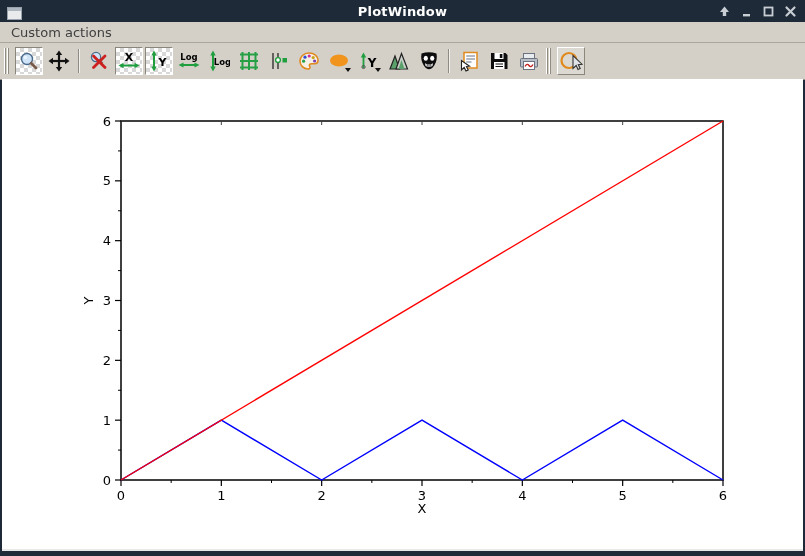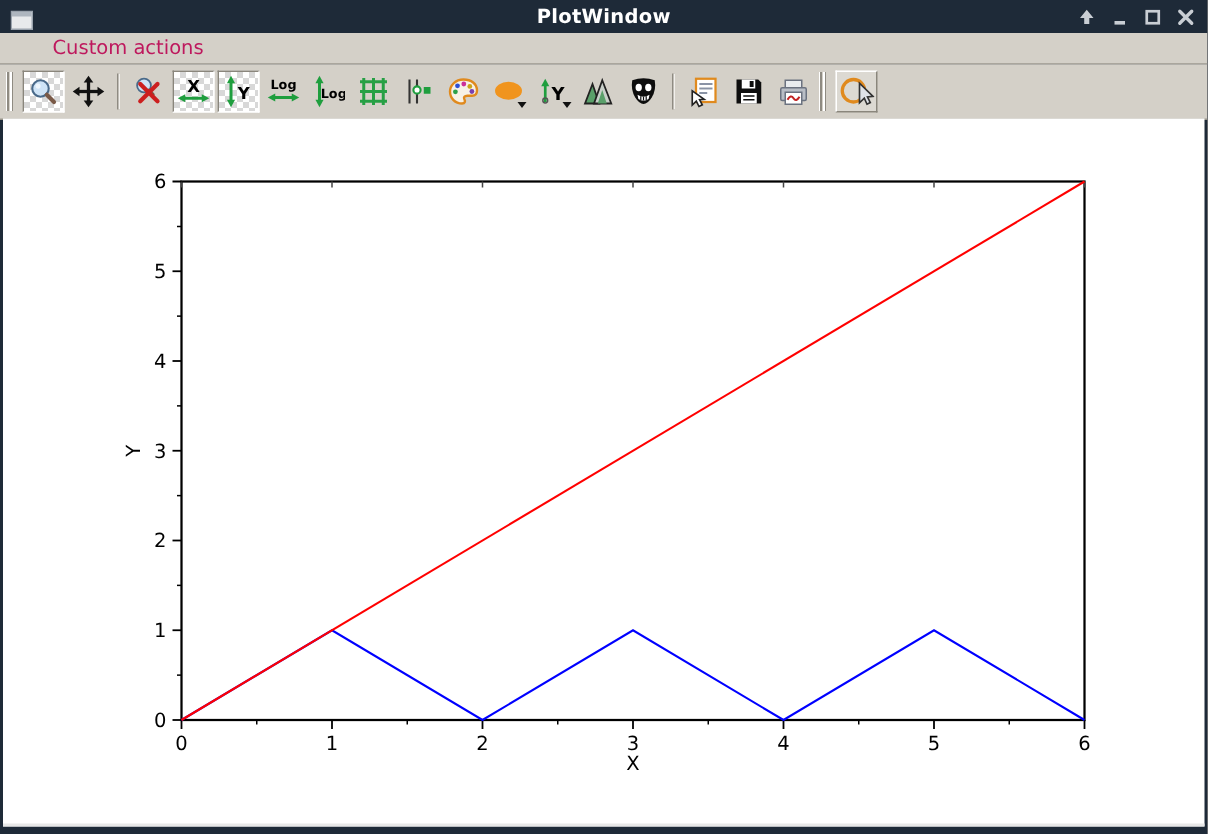--- a/index.html
+++ b/index.html
@@ -8,21 +8,21 @@
   
   .titlebar{height:22px;background:#1e2a38;display:flex;align-items:center;padding:0 7px;position:relative;}
   .titlebar .win-icon{width:15px;height:13px;flex:0 0 auto;}
   .title-text{position:absolute;left:0;right:0;text-align:center;color:#fff;font-weight:bold;font-size:13px;letter-spacing:.2px;}
   .win-controls{margin-left:auto;display:flex;gap:7px;z-index:2;}
   .win-btn{width:15px;height:15px;display:flex;align-items:center;justify-content:center;cursor:default;}
   .win-btn svg{display:block;}
 
   
   .menubar{height:20px;background:#d4d0c8;border-bottom:1px solid #aaa69d;display:flex;align-items:center;padding:0 7px;}
-  .menu-item{font-size:13px;color:#be185d;padding:1px 4px;margin-left:24px;}
+  .menu-item{font-size:13px;color:#404040;padding:1px 4px;}
 
   
   .toolbar-row{height:36px;background:#d4d0c8;border-bottom:1px solid #979389;display:flex;align-items:center;padding:0 2px;}
   .toolbar{display:flex;align-items:center;height:100%;}
   .tb-handle{width:7px;height:26px;margin:0 3px 0 2px;
     background:linear-gradient(90deg,#fff 0 1px,#8f8b82 1px 2px,transparent 2px 3px,#fff 3px 4px,#8f8b82 4px 5px,transparent 5px);}
   .tb-sep{width:1px;height:24px;background:#8f8b82;border-right:1px solid #f2f0ec;margin:0 4px;}
   .tb-btn{width:28px;height:28px;margin:0 1px;display:flex;align-items:center;justify-content:center;
     border:1px solid transparent;box-sizing:border-box;position:relative;background:transparent;padding:0;}
   .tb-btn svg{display:block;}

